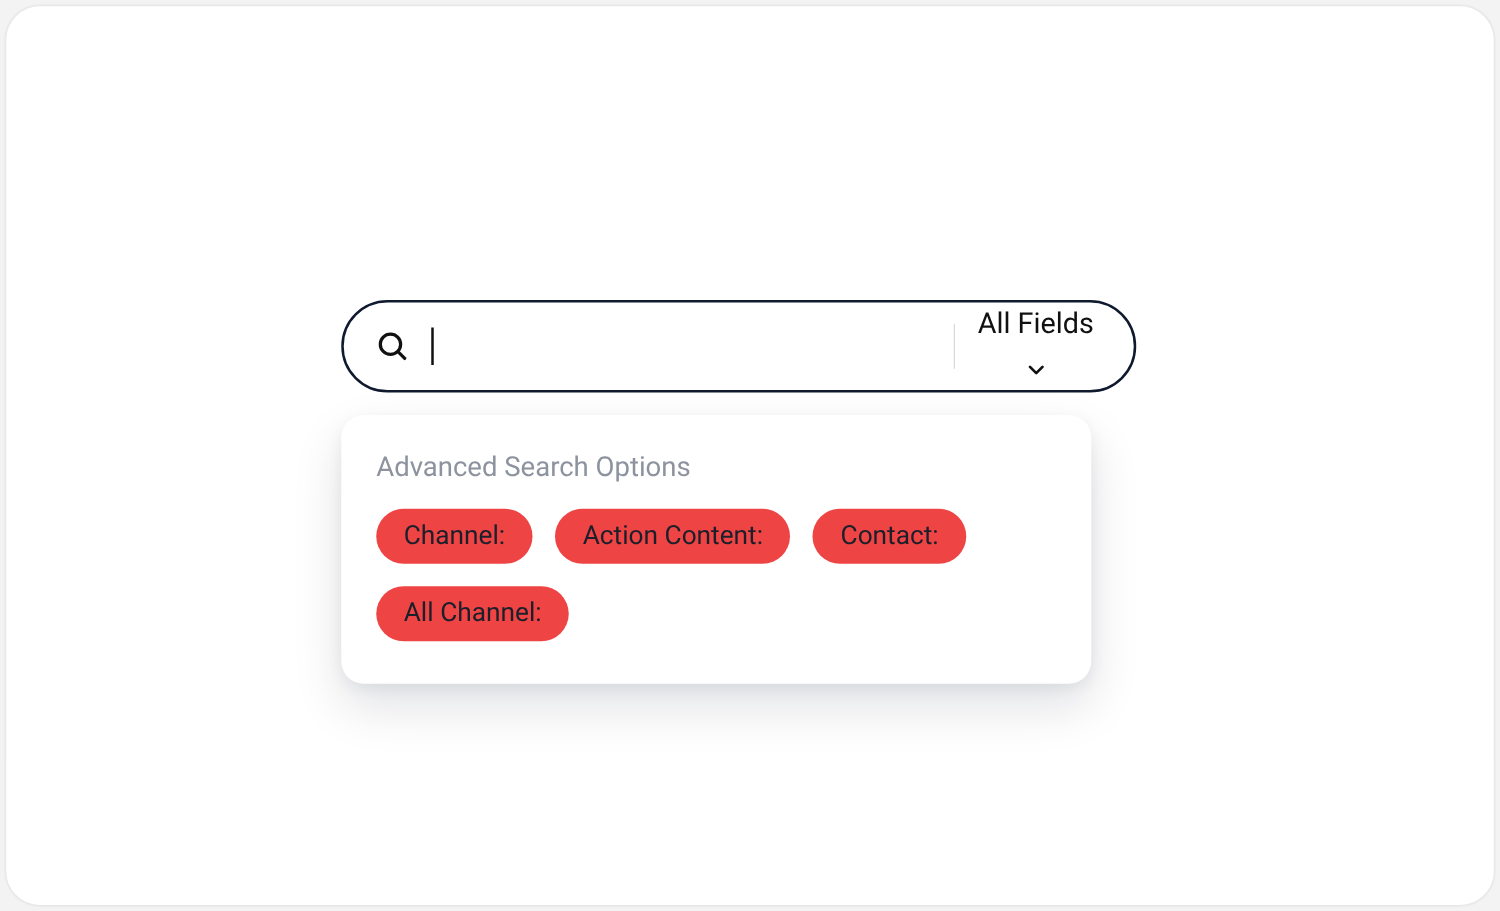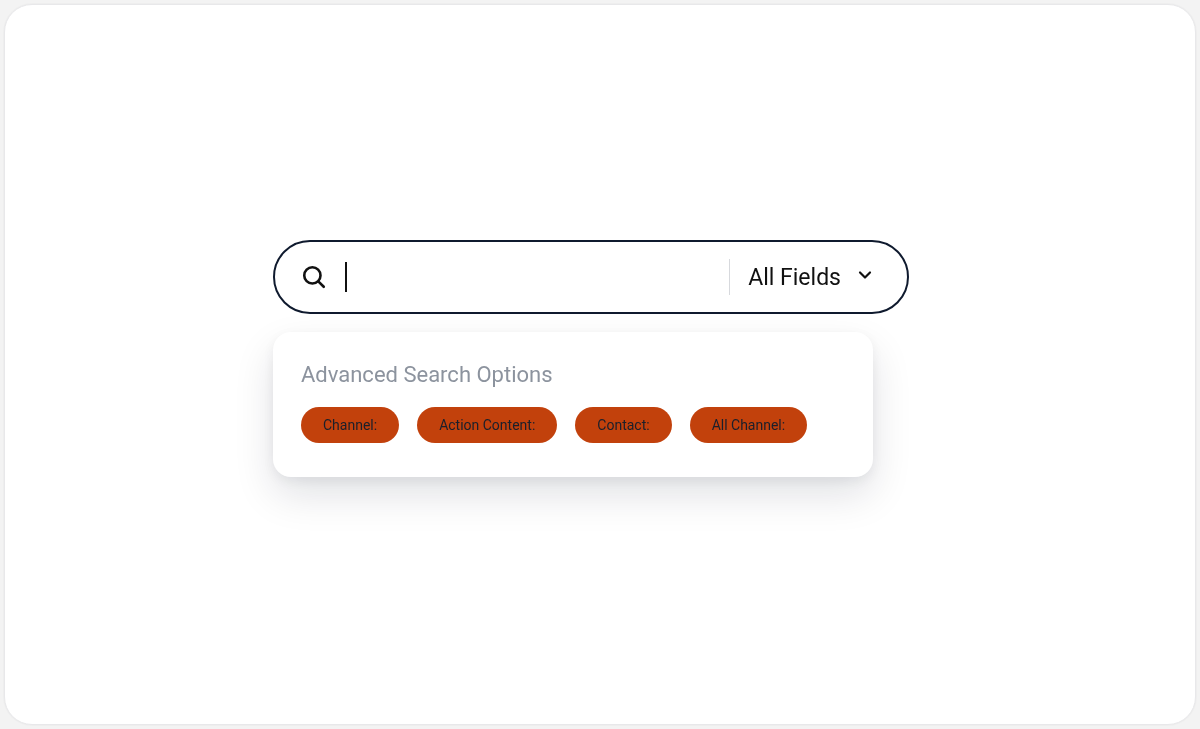--- a/index.html
+++ b/index.html
@@ -67,20 +67,21 @@
       height: 36px;
       background: #d7d9dd;
       margin: 0 18px 0 8px;
     }
     .scope-selector {
       display: flex;
       align-items: center;
       gap: 14px;
       cursor: pointer;
       padding-right: 6px;
+      flex-direction: column;
     }
     .scope-label {
       font-size: 23px;
       color: #111111;
       font-weight: 400;
     }
     .dropdown-panel {
       margin-top: 18px;
       width: 600px;
       background: #ffffff;
@@ -93,24 +94,24 @@
       color: #8c939e;
       font-weight: 400;
       margin-bottom: 20px;
     }
     .chip-row {
       display: flex;
       gap: 18px;
       flex-wrap: wrap;
     }
     .chip {
-      background: #c2410c;
+      background: #ef4444;
       border-radius: 22px;
       padding: 10px 22px;
-      font-size: 14px;
+      font-size: 21px;
       color: #1a1f2b;
       font-weight: 400;
       cursor: pointer;
       white-space: nowrap;
     }
   </style>
 </head>
 <body>
 
 <div class="canvas">

